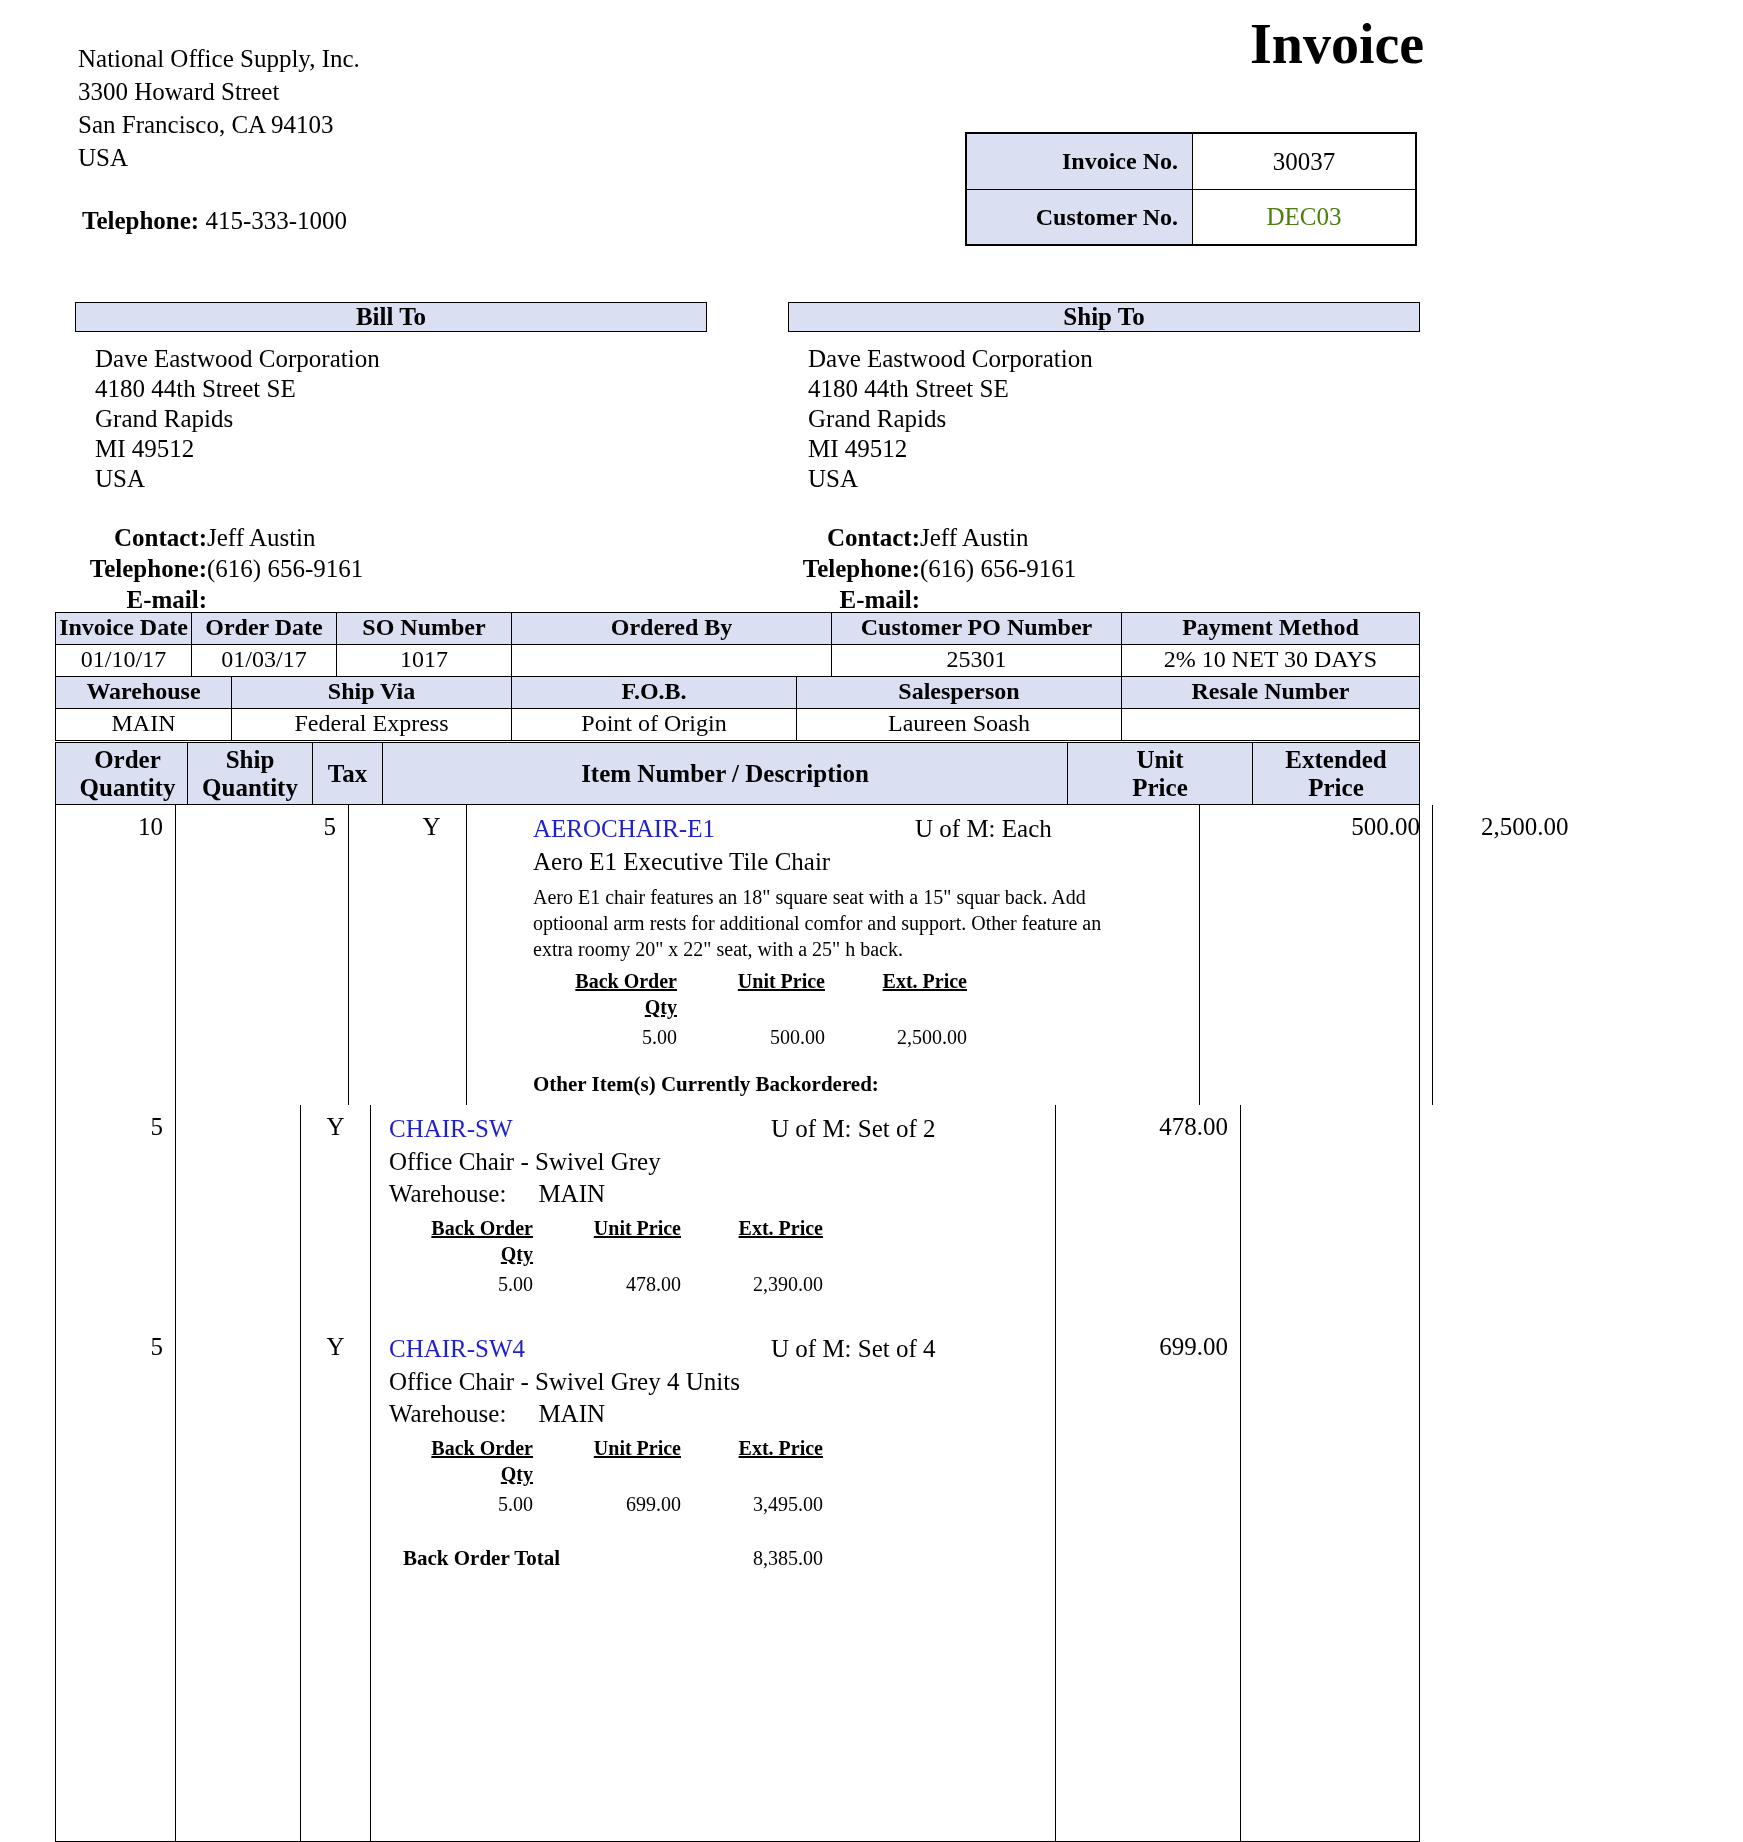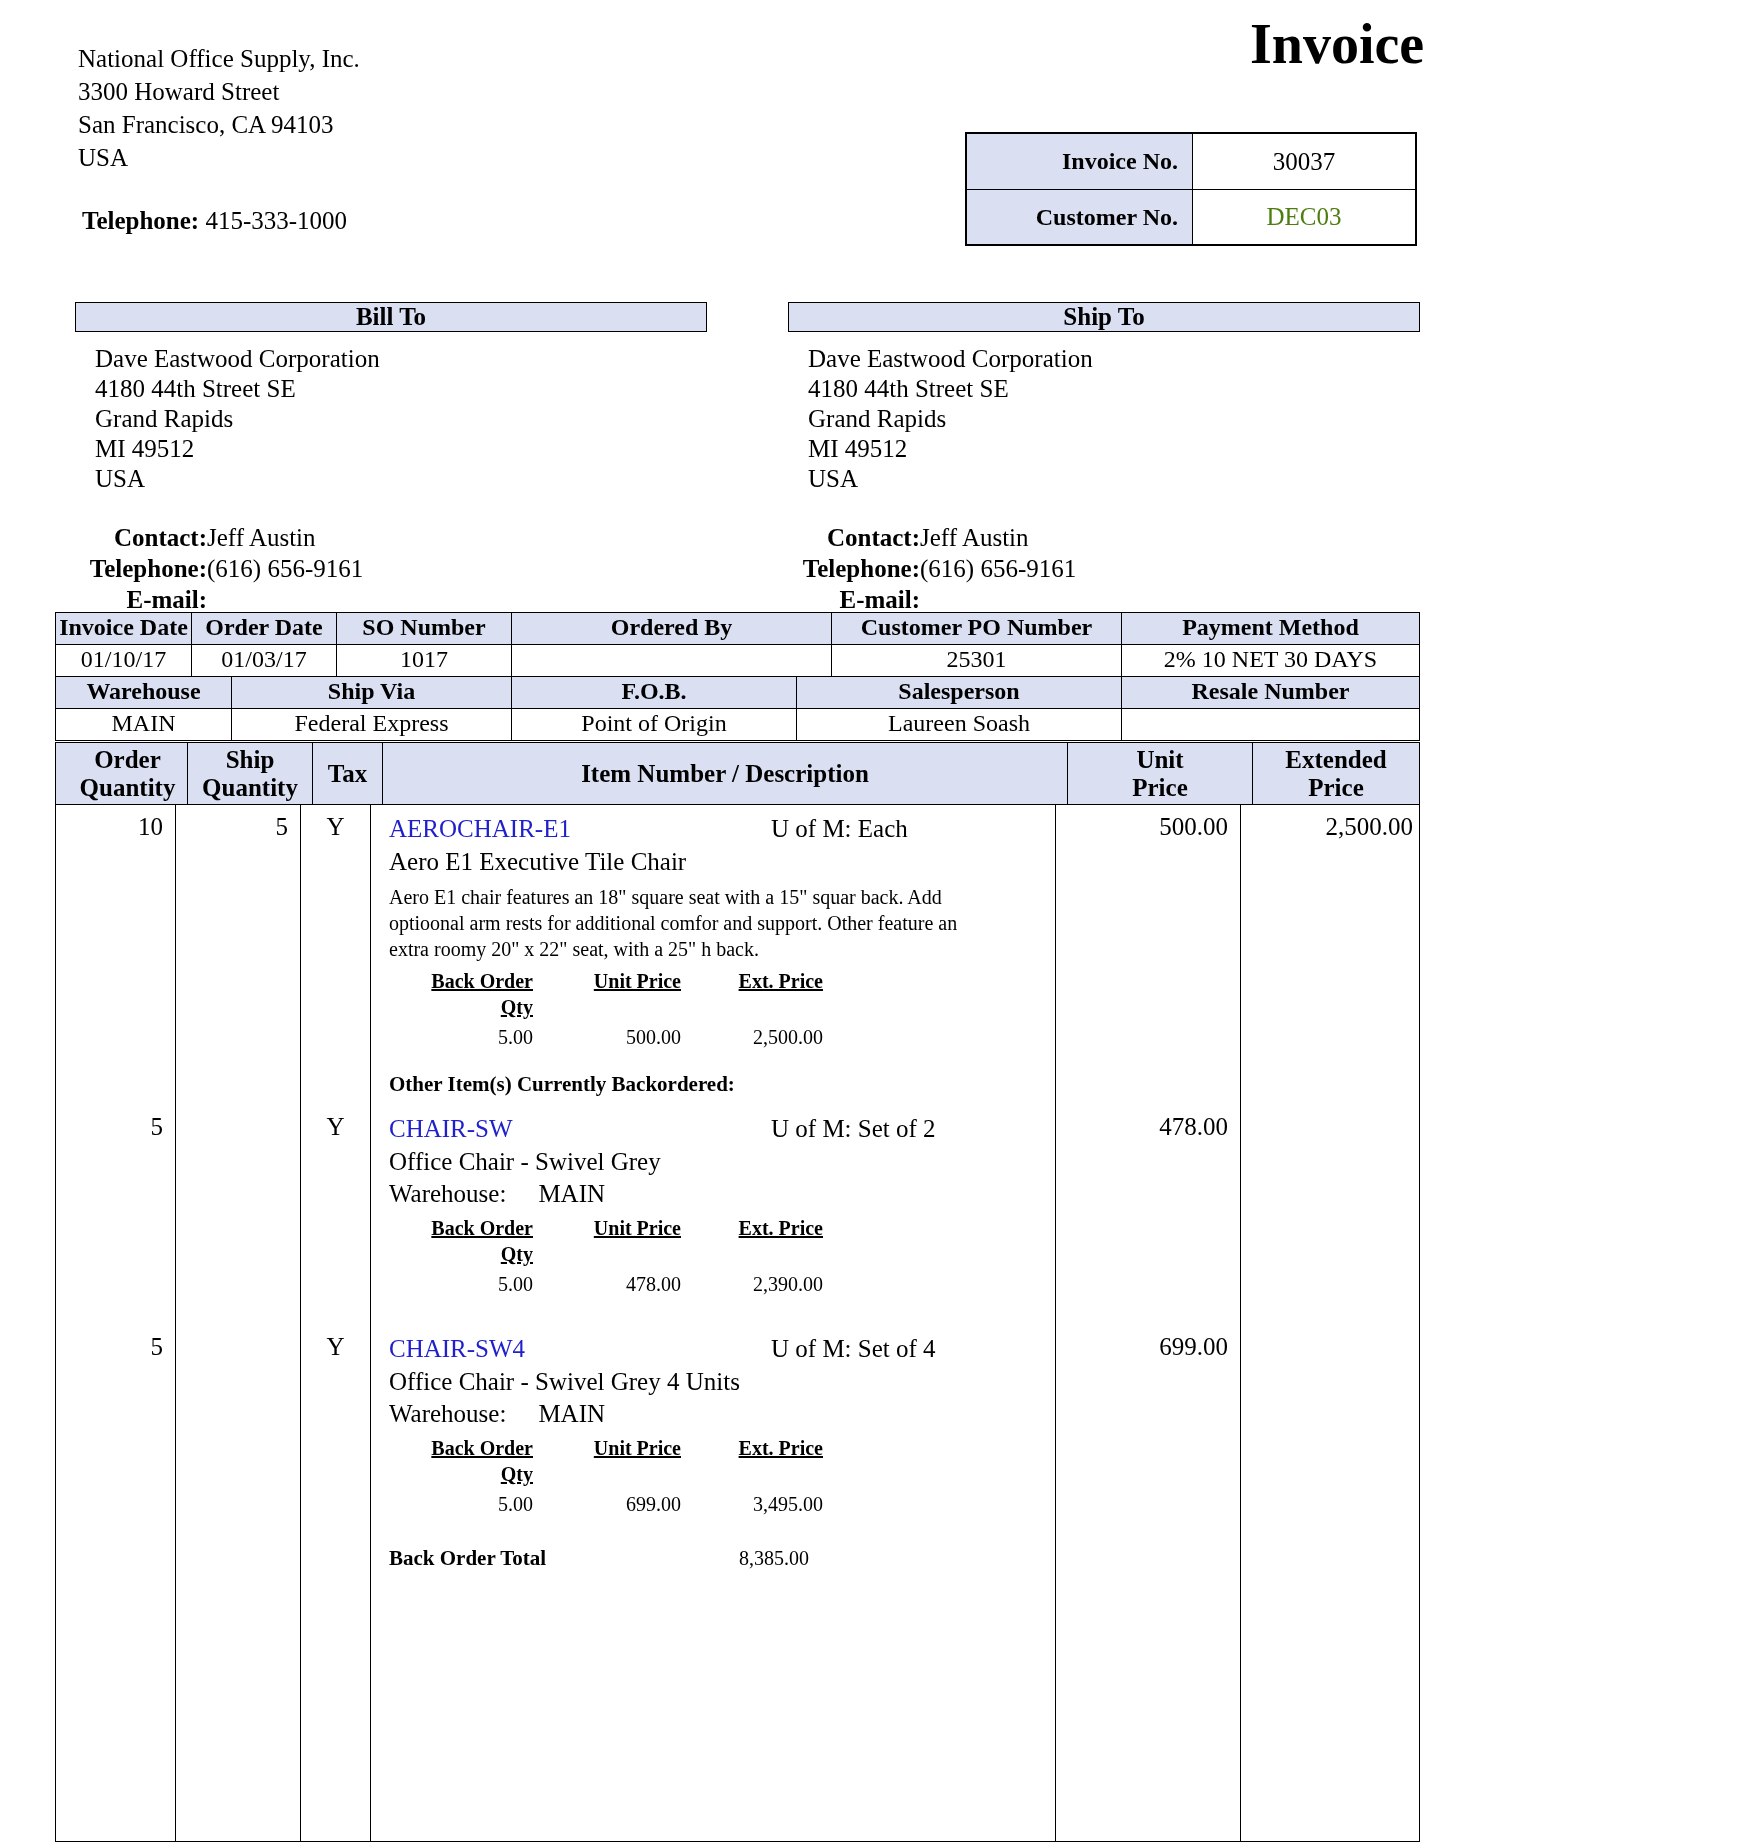--- a/index.html
+++ b/index.html
@@ -52,21 +52,21 @@
                  border:1.5px solid #000; display:flex; flex-direction:column; }
   .items-header { display:grid; grid-template-columns:120px 125px 70px 685px 185px 1fr;
                   background:#dadff2; border-bottom:1.5px solid #000; height:62px;padding-left:12px; }
   .items-header .hc { border-right:1px solid #000; display:flex; align-items:center; justify-content:center;
                       text-align:center; font-weight:bold; font-size:25px; line-height:28px; white-space:pre-line; }
   .items-header .hc:last-child { border-right:none; }
   .items-body { flex:1; display:flex; flex-direction:column; }
   .item-row { display:grid; grid-template-columns:120px 125px 70px 685px 185px 1fr; }
   .item-row .cell { border-right:1px solid #000; }
   .item-row .cell:last-child { border-right:none; }
-  .row1 { height:300px; }
+  .row1 { height:300px;gap:48px; }
   .row2 { height:220px; }
   .row3 { height:200px; }
   .rowt { flex:1; }
   .qty  { text-align:right; padding:8px 12px 0 0; font-size:25px; }
   .tax  { text-align:center; padding-top:8px; font-size:25px; }
   .price { text-align:right; padding:8px 12px 0 0; font-size:25px; }
   .price.ext { padding-right:6px; }
   .desc { padding:8px 8px 0 18px; font-size:25px; display:flex; flex-direction:column; }
   .iline1 { position:relative; line-height:32px; }
   .inum { color:#1f1fcc; cursor:pointer; }
@@ -74,21 +74,21 @@
   .iname { line-height:32px; margin-top:1px; }
   .idesc { font-size:20px; line-height:26px; width:578px; margin-top:6px; }
   .iwh { line-height:31px; }
   .iwh .whv { margin-left:32px; }
   .subgrid { display:grid; grid-template-columns:130px 148px 142px; margin-left:14px;
              font-size:20px; text-align:right; line-height:26px; }
   .subhead { margin-top:6px; font-weight:bold; }
   .subhead .u { text-decoration:underline; }
   .subvals { margin-top:4px; }
   .note { font-weight:bold; font-size:21px; margin-top:auto; margin-bottom:8px; }
-  .totalgrid { display:grid; grid-template-columns:278px 142px; 
+  .totalgrid { display:grid; grid-template-columns:278px 142px; margin-left:14px;
                font-size:20px; line-height:26px; margin-top:12px; }
   .totalgrid .tlabel { text-align:left; font-weight:bold; font-size:21px; }
   .totalgrid .tval { text-align:right; }
 </style>
 </head>
 <body>
 
 <div class="company">
   <div>National Office Supply, Inc.</div>
   <div>3300 Howard Street</div>

